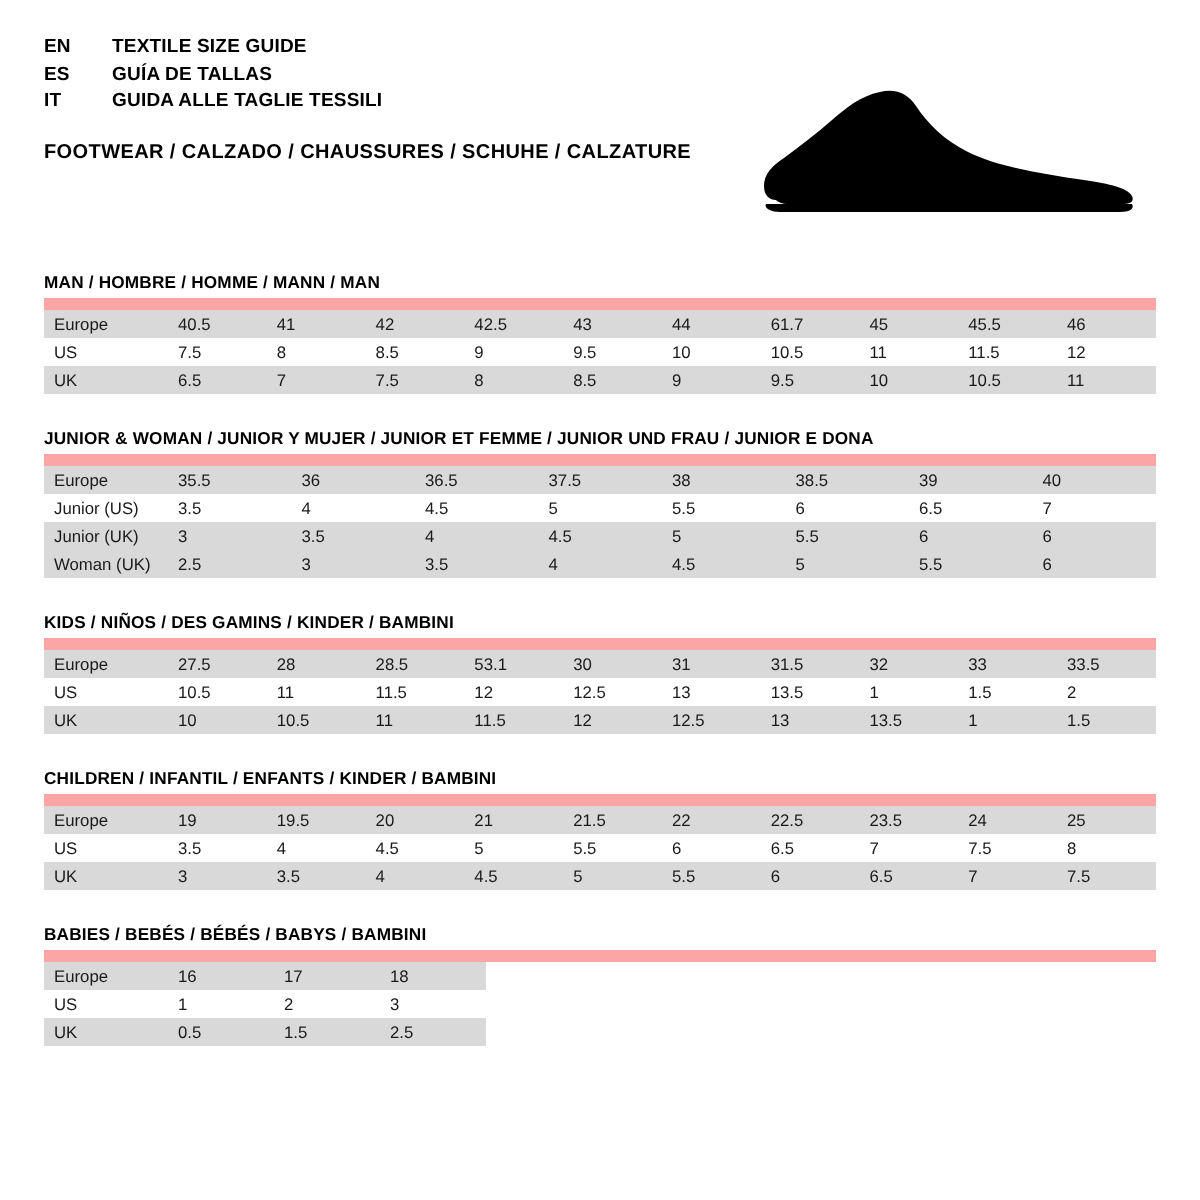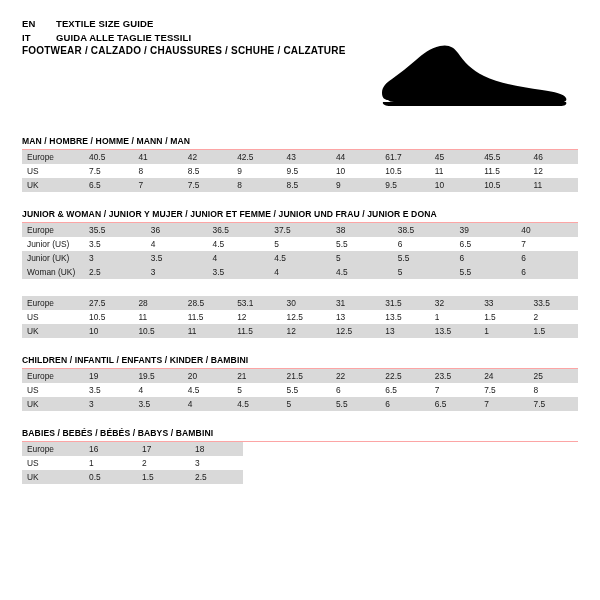--- a/index.html
+++ b/index.html
@@ -46,34 +46,35 @@
     position: absolute;
     top: 22px;
     right: 8px;
     width: 190px;
     height: 68px;
   }
   .footwear-title {
     font-size: 10px;
     font-weight: bold;
     letter-spacing: .2px;
+    margin-top: 12px;
   }
   
   .section {
     margin-top: 17px;
   }
   .section.first {
     margin-top: 32px;
   }
   .section-title {
     font-size: 8.6px;
     font-weight: bold;
     letter-spacing: .1px;
     padding-bottom: 3px;
-    border-bottom: 1px solid #fca5a5;
+    border-bottom: 6px solid #fca5a5;
     margin-bottom: 0;
   }
   table.size {
     border-collapse: collapse;
     width: 100%;
     table-layout: fixed;
   }
   table.size td {
     font-size: 8.4px;
     height: 14px;
@@ -93,20 +94,24 @@
 <body>
 
 <div class="page">
 
   <div class="header">
     <table class="lang-table">
       <tbody>
         <tr>
           <td class="lang-code">EN</td>
           <td>TEXTILE SIZE GUIDE</td>
+        </tr>
+        <tr>
+          <td class="lang-code">ES</td>
+          <td>GUÍA DE TALLAS</td>
         </tr>
         <tr>
           <td class="lang-code">IT</td>
           <td>GUIDA ALLE TAGLIE TESSILI</td>
         </tr>
       </tbody>
     </table>
 
     <div class="shoe-wrap">
       <svg viewBox="0 0 190 70" width="190" height="70" xmlns="http://www.w3.org/2000/svg" aria-hidden="true">
@@ -219,20 +224,21 @@
           <td>4.5</td>
           <td>5</td>
           <td>5.5</td>
           <td>6</td>
         </tr>
       </tbody>
     </table>
   </div>
 
   <div class="section">
+    <div class="section-title">KIDS / NIÑOS / DES GAMINS / KINDER / BAMBINI</div>
     <table class="size">
       <colgroup>
         <col style="width:62px">
           <col span="10">
       </colgroup>
       <tbody>
         <tr class="shaded">
           <td class="label">Europe</td>
           <td>27.5</td>
           <td>28</td>

